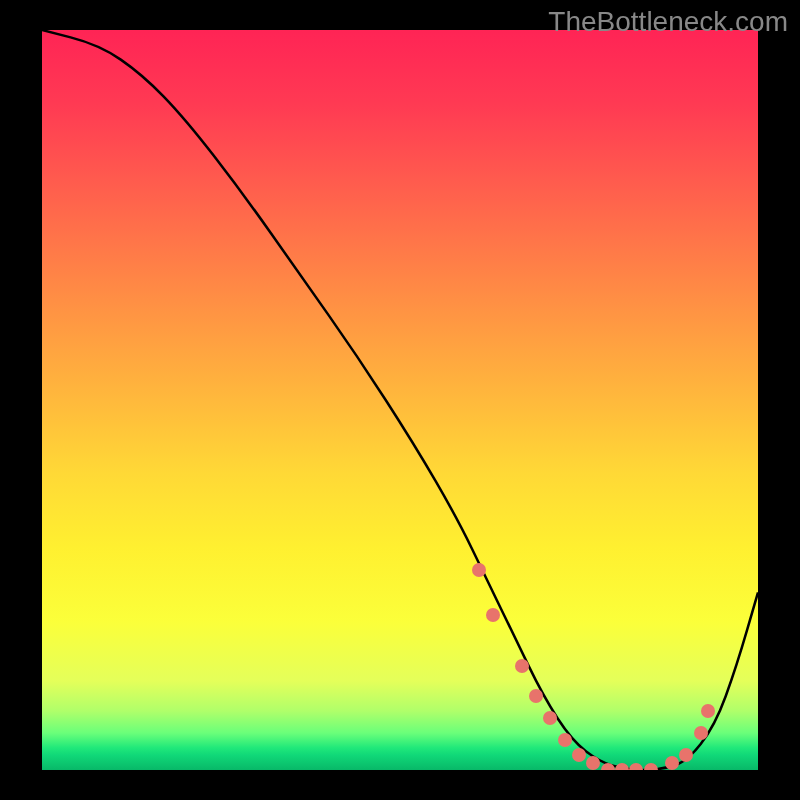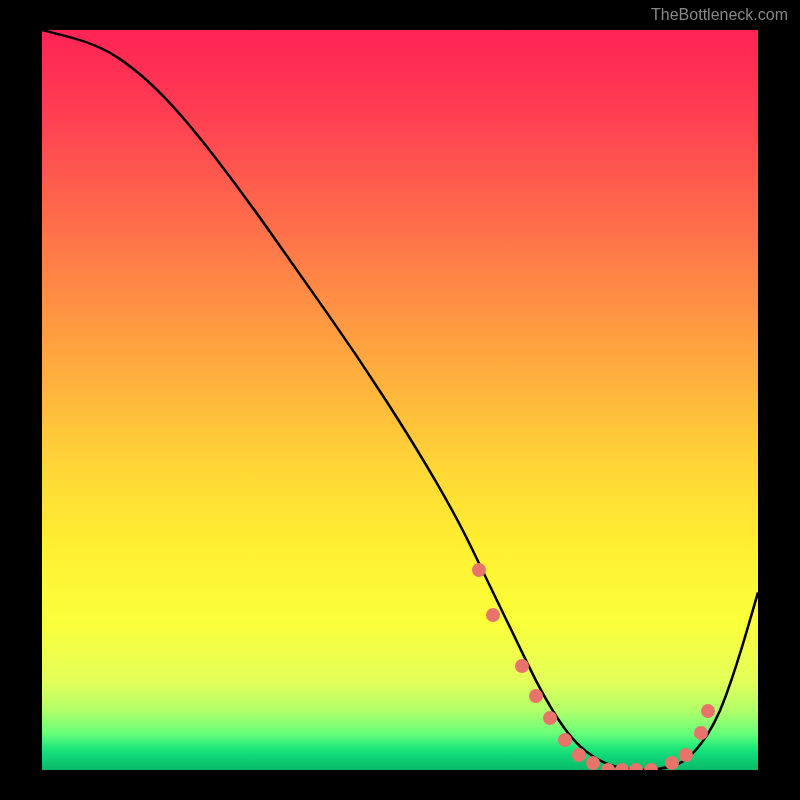--- a/index.html
+++ b/index.html
@@ -9,21 +9,21 @@
     background: #000;
     position: relative;
     font-family: Arial, sans-serif;
     overflow: hidden;
   }
   .attribution {
     position: absolute;
     top: 6px;
     right: 12px;
     color: #888;
-    font-size: 16px;
+    font-size: 28px;
     z-index: 10;
   }
   .plot-area {
     position: absolute;
     left: 42px;
     top: 30px;
     width: 716px;
     height: 740px;
     overflow: hidden;
   }

